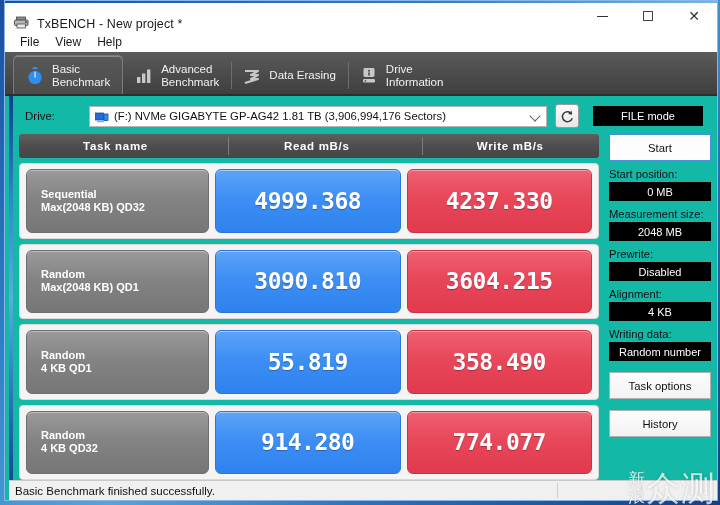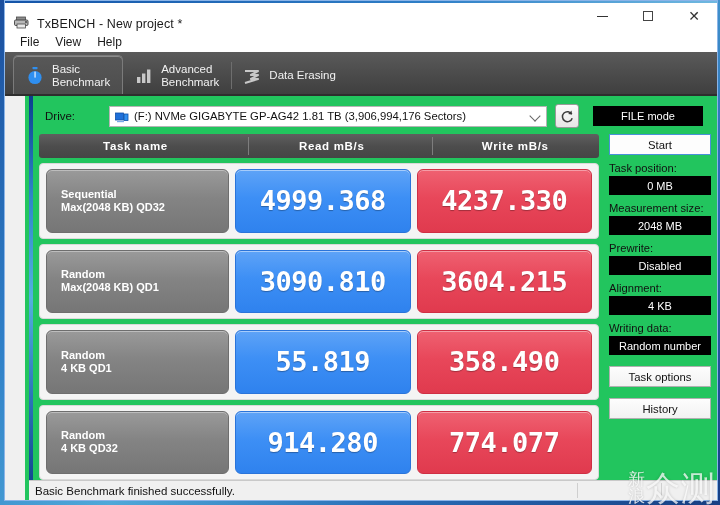--- a/index.html
+++ b/index.html
@@ -98,25 +98,24 @@
   .tab.active + .tab::before { display:none; }
   .tab-label {
     font-size: 11.5px; line-height: 13px;
     color:#f2f2f2; white-space: pre-line;
   }
   .tab-icon { width:20px; height:20px; flex:none; position:relative; }
 
   
   #body {
     flex: 1;
-    background:#22c55e;
+    background:#14b8a6;
     position: relative;
     display:flex; flex-direction:column;
     border-left: 4px solid transparent;
-    margin-left: 20px;
   }
   #left-edge {
     position:absolute; left:0; top:0; bottom:0; width:4px;
     background: linear-gradient(180deg,#0b3f8f,#2f86c8 25%,#54b0dd 50%,#2b73b8 75%,#0d3f86);
   }
 
   
   #drive-row {
     display:flex; align-items:center;
     padding: 8px 10px 6px 10px;
@@ -206,21 +205,21 @@
     padding-left: 14px;
     box-shadow: inset 0 1px 0 rgba(255,255,255,.35);
   }
   .task-l1 { font-size:11px; color:#fff; font-weight:bold; line-height:13px; }
   .task-l2 { font-size:11px; color:#fff; font-weight:bold; line-height:13px; }
   .val-box {
     flex:1; align-self:stretch;
     border-radius:6px;
     display:flex; align-items:center; justify-content:center;
     font-family:"DejaVu Sans Mono", monospace;
-    font-size:27px; font-weight:bold; color:#fff;
+    font-size:23px; font-weight:bold; color:#fff;
     letter-spacing: -0.5px;
     text-shadow: 0 1px 1px rgba(0,0,0,.30);
     min-width:0;
   }
   .val-read {
     background: linear-gradient(180deg,#5ea3f7 0%,#3d8ff5 45%,#2f82ee 100%);
     border:1px solid #2a74da;
     box-shadow: inset 0 1px 0 rgba(255,255,255,.45);
   }
   .val-write {
@@ -229,21 +228,21 @@
     box-shadow: inset 0 1px 0 rgba(255,255,255,.38);
   }
 
   
   #sidebar {
     width: 102px; flex:none;
     display:flex; flex-direction:column;
     padding-top: 0px;
   }
   .side-btn {
-    height: 21px;
+    height: 27px;
     background: linear-gradient(180deg,#fdfdfd,#f2f2f2);
     border:1px solid #b0b0b0;
     font-size:11.3px; color:#111;
     display:flex; align-items:center; justify-content:center;
     flex:none;
   }
   .side-btn.primary { border:1px solid #4a90d9; background:#fdfdfd; }
   .side-label {
     font-size:11.2px; color:#111; margin-top:7px; margin-bottom:2px; flex:none;
   }
@@ -353,20 +352,33 @@
 
     <div class="tab">
       <div class="tab-icon">
         <svg width="20" height="20" viewBox="0 0 20 20">
           <path d="M3 5 H16 L9 9 H16 L9 13 H16 L3 17" fill="none" stroke="#c8c8c8" stroke-width="2.1" stroke-linejoin="round"></path>
         </svg>
       </div>
       <div class="tab-label">Data Erasing</div>
     </div>
 
+    <div class="tab">
+      <div class="tab-icon">
+        <svg width="20" height="20" viewBox="0 0 20 20">
+          <rect x="4.5" y="2" width="11" height="9" rx="1.4" fill="#c8c8c8"></rect>
+          <circle cx="10" cy="4.8" r="1.1" fill="#555"></circle>
+          <rect x="9.2" y="6.4" width="1.7" height="3.2" fill="#555"></rect>
+          <rect x="4" y="13" width="12" height="3.6" rx="1.3" fill="#c8c8c8"></rect>
+          <circle cx="6.4" cy="14.8" r="0.85" fill="#555"></circle>
+        </svg>
+      </div>
+      <div class="tab-label">Drive
+Information</div>
+    </div>
   </div>
 
   <div id="body">
     <div id="left-edge"></div>
 
     <div id="drive-row">
       <div id="drive-label">Drive:</div>
 
       <div id="drive-combo">
         <div id="drive-icon">
@@ -437,21 +449,21 @@
             <div class="val-box val-read">914.280</div>
             <div class="val-box val-write">774.077</div>
           </div>
 
         </div>
       </div>
 
       <div id="sidebar">
         <div class="side-btn primary">Start</div>
 
-        <div class="side-label">Task position:</div>
+        <div class="side-label">Start position:</div>
         <div class="side-value">0 MB</div>
 
         <div class="side-label">Measurement size:</div>
         <div class="side-value">2048 MB</div>
 
         <div class="side-label">Prewrite:</div>
         <div class="side-value">Disabled</div>
 
         <div class="side-label">Alignment:</div>
         <div class="side-value">4 KB</div>

